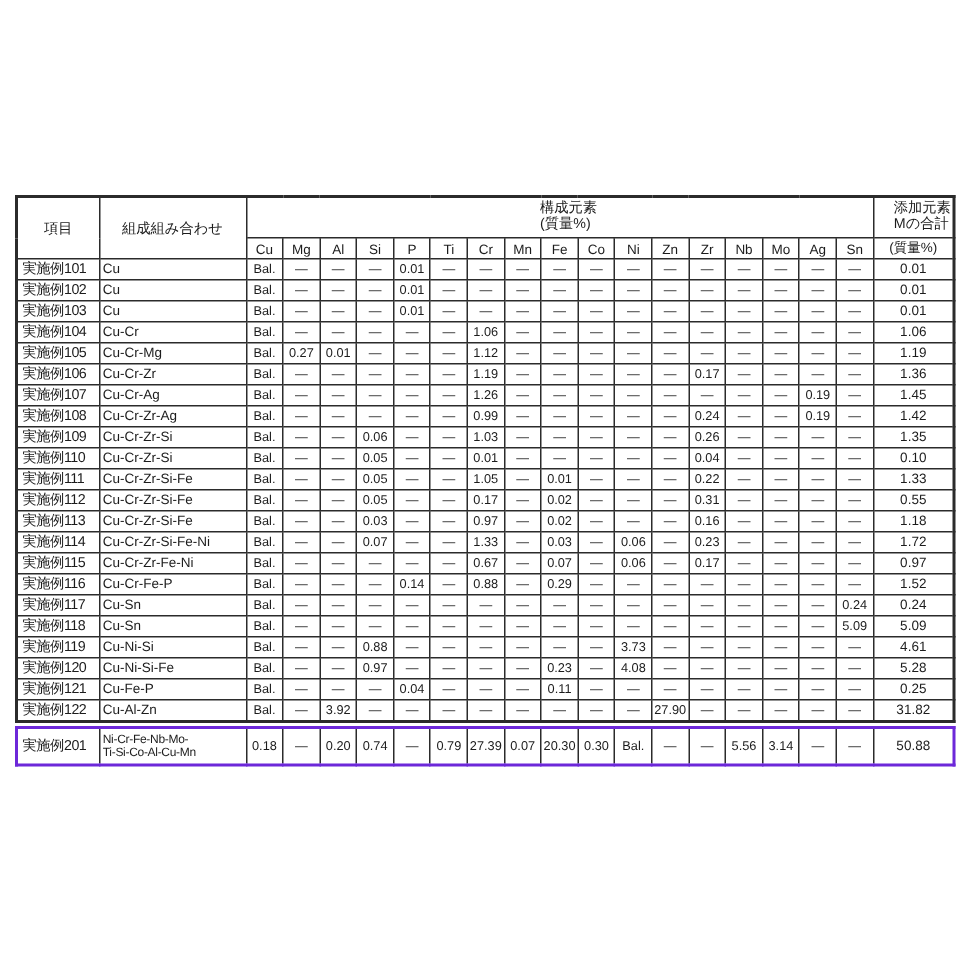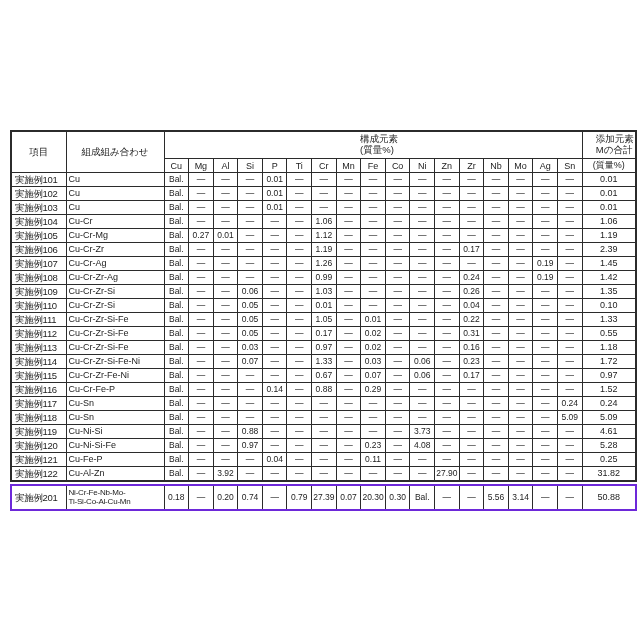--- a/index.html
+++ b/index.html
@@ -234,21 +234,21 @@
           <td>—</td>
           <td>—</td>
           <td>—</td>
           <td>—</td>
           <td>—</td>
           <td>0.17</td>
           <td>—</td>
           <td>—</td>
           <td>—</td>
           <td>—</td>
-          <td class="total-cell">2.39</td>
+          <td class="total-cell">1.36</td>
         </tr>
         <tr>
           <td class="row-label">実施例107</td>
           <td class="comp-cell">
             <div>Cu-Cr-Ag</div>
           </td>
           <td>Bal.</td>
           <td>—</td>
           <td>—</td>
           <td>—</td>

